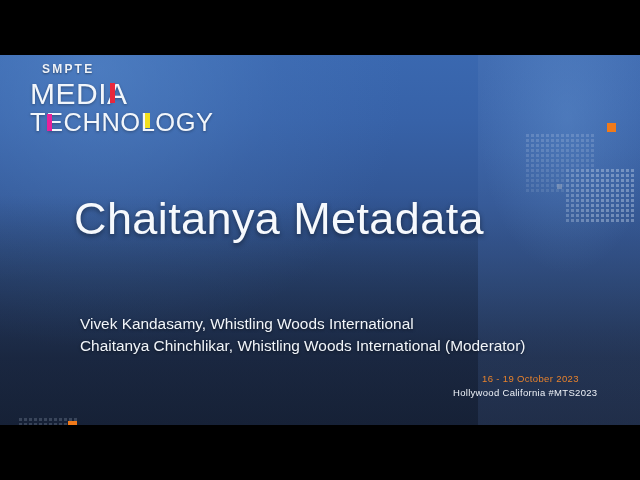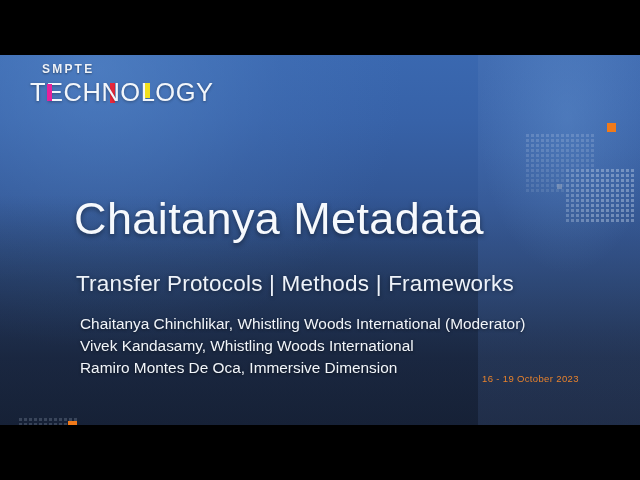--- a/index.html
+++ b/index.html
@@ -620,43 +620,43 @@
           <span class="dot" style="background: transparent;"></span>
           <span class="dot" style="background: transparent;"></span>
         </div>
       </div>
     <div class="sq-orange" id="sq-bl"></div>
 
     <div id="logo">
       <div id="logo-smpte">SMPTE</div>
 
       <div class="logo-line" id="logo-media">
+        <span>MEDIA</span>
         <span class="accent" style="left:80px; top:3px; height:20px; background:#e8283c;"></span>
       </div>
 
       <div class="logo-line" id="logo-technology">
         <span>TECHNOLOGY</span>
         <span class="accent" style="left:17px; top:4px; height:17px; background:#e8219b;"></span>
         <span class="accent" style="left:115px; top:3px; height:15px; background:#f2e01e;"></span>
       </div>
 
     </div>
 
     <div id="title">Chaitanya Metadata</div>
 
-    <div id="subtitle">Transfer Protocols | Methods | Frameworks</div>
 
     <div id="speakers">
+      <div class="speaker">Vivek Kandasamy, Whistling Woods International</div>
       <div class="speaker">Chaitanya Chinchlikar, Whistling Woods International (Moderator)</div>
-      <div class="speaker">Vivek Kandasamy, Whistling Woods International</div>
-      <div class="speaker">Ramiro Montes De Oca, Immersive Dimension</div>
     </div>
 
     <div id="event">
       <div id="event-date">16 - 19 October 2023</div>
+      <div id="event-location">Hollywood California #MTS2023</div>
     </div>
 
   </div>
 
   <div class="letterbox" id="lb-top"></div>
   <div class="letterbox" id="lb-bot"></div>
 
 </div>
 
 </body></html>

